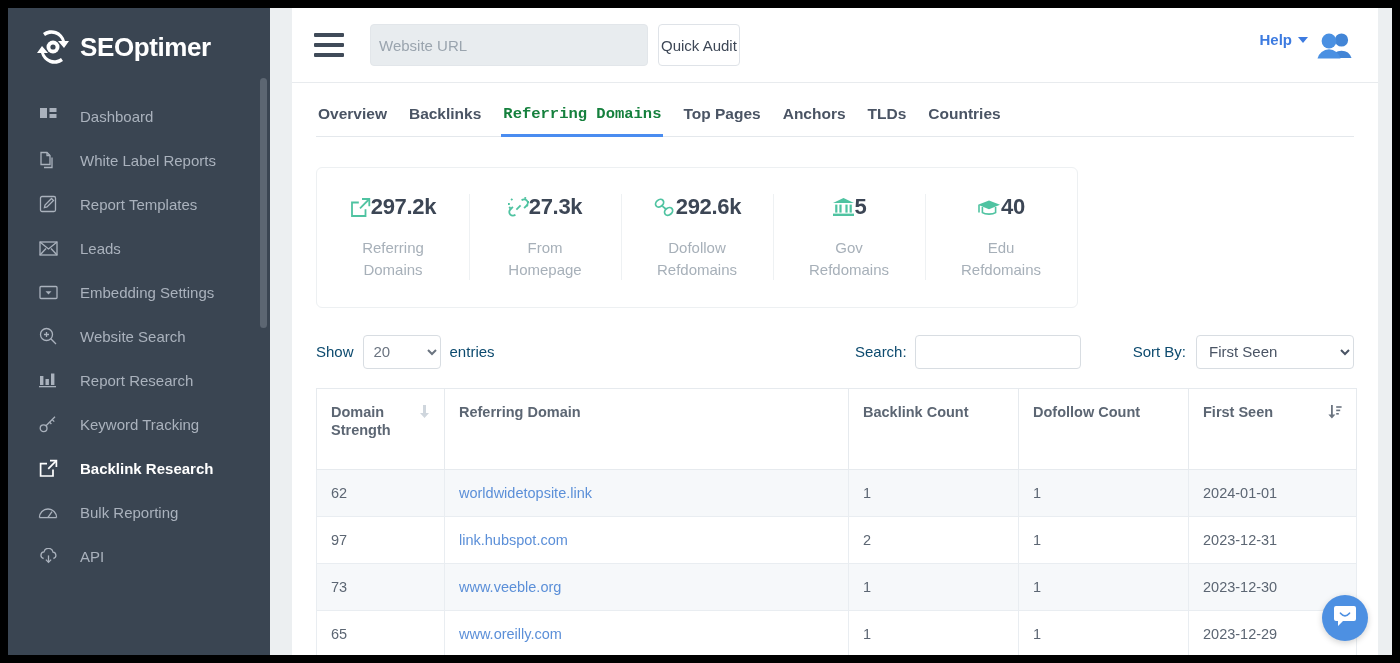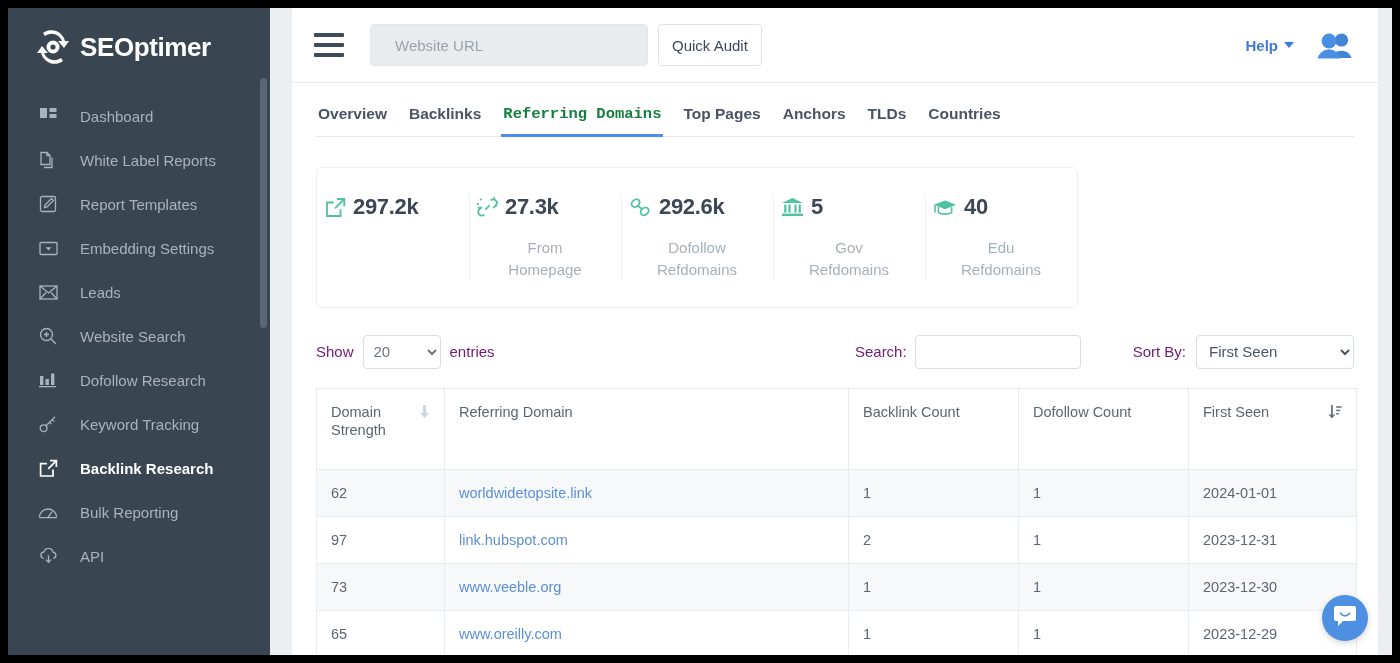--- a/index.html
+++ b/index.html
@@ -128,44 +128,44 @@
   }
   #hamburger span {
     display: block; height: 4px; width: 30px;
     background: #404b59; border-radius: 1px;
   }
   #url-input {
     width: 278px; height: 42px;
     background: #e8ecef;
     border: 1px solid #e2e6ea;
     border-radius: 4px;
-    padding: 0 24px;
+    padding: 0 8px;
     font-size: 15px;
     color: #4a5568;
     font-family: "Liberation Sans", sans-serif;
     outline: none;
   }
   #url-input::placeholder { color: #9aa4ae; }
   #quick-audit {
     margin-left: 10px;
     height: 42px;
-    padding: 0 13px;
+    padding: 0 2px;
     background: #ffffff;
     border: 1px solid #dfe3e8;
     border-radius: 4px;
     font-size: 15px;
     color: #3d4756;
     cursor: pointer;
     font-family: "Liberation Sans", sans-serif;
   }
   #topbar-right {
     margin-left: auto;
     display: flex;
-    align-items: center;
-    gap: 22px;
+    align-items: flex-start;
+    gap: 8px;
   }
   #help-link {
     color: #3d7be0;
     font-size: 15px;
     font-weight: bold;
     cursor: pointer;
     display: flex;
     align-items: center;
     gap: 6px;
   }
@@ -221,22 +221,22 @@
   .stat + .stat::before {
     content: "";
     position: absolute;
     left: 0; top: 4px;
     width: 1px; height: 86px;
     background: #eef1f3;
   }
   .stat-top {
     display: flex;
     align-items: center;
-    justify-content: flex-start;
-    gap: 7px;
+    justify-content: center;
+    gap: 0;
     height: 34px;
   }
   .stat-icon { display: flex; align-items: center; }
   .stat-value {
     font-size: 22px;
     font-weight: bold;
     color: #3c4655;
     letter-spacing: -0.3px;
   }
   .stat-label {
@@ -247,21 +247,21 @@
   }
 
   
   #table-controls {
     margin: 24px 24px 0 24px;
     display: flex;
     align-items: center;
     height: 40px;
     position: relative;
   }
-  .ctrl-label { font-size: 15px; color: #701a75; }
+  .ctrl-label { font-size: 15px; color: #0c4a6e; }
   #show-select {
     margin: 0 9px;
     width: 78px; height: 34px;
     border: 1px solid #d8dde2;
     border-radius: 4px;
     background: #ffffff;
     font-size: 15px;
     color: #6b7480;
     padding: 0 6px;
     font-family: "Liberation Sans", sans-serif;
@@ -302,21 +302,21 @@
   }
 
   
   #table-wrap {
     margin: 16px 24px 0 24px;
   }
   table { border-collapse: collapse; width: 100%; table-layout: fixed; }
   thead th {
     text-align: left;
     font-size: 14.5px;
-    font-weight: normal;
+    font-weight: bold;
     color: #5c6673;
     padding: 14px 14px 30px 14px;
     border: 1px solid #e6eaee;
     vertical-align: top;
     position: relative;
     cursor: pointer;
     margin-top: 20px;
   }
   th .th-inner { display: flex; align-items: flex-start; justify-content: space-between; gap: 6px; }
   th .th-text { line-height: 1.25; }
@@ -401,37 +401,37 @@
                 <rect x="1.5" y="1.5" width="15" height="15" rx="1.5"></rect>
                 <path d="M12.5 3.5 L14.5 5.5 L8 12 L5.4 12.6 L6 10 Z" fill="none"></path>
               </svg>
           </span>
           <span>Report Templates</span>
         </div>
 
         <div class="nav-item">
           <span class="nav-icon">
             <svg width="19" height="15" viewBox="0 0 19 15" fill="none" stroke="#aab2bd" stroke-width="1.3">
-                <rect x="1" y="1.5" width="17" height="12" rx="1"></rect>
-                <path d="M6.5 6.2 h6 l-3 3.2 z" fill="#aab2bd" stroke="none"></path>
-              </svg>
-          </span>
-          <span>Embedding Settings</span>
-        </div>
-
-        <div class="nav-item">
-          <span class="nav-icon">
-            <svg width="19" height="15" viewBox="0 0 19 15" fill="none" stroke="#aab2bd" stroke-width="1.3">
                 <rect x="1" y="1" width="17" height="13"></rect>
                 <path d="M1 1 L9.5 8 L18 1"></path>
                 <path d="M1 14 L7 7.5"></path>
                 <path d="M18 14 L12 7.5"></path>
               </svg>
           </span>
           <span>Leads</span>
+        </div>
+
+        <div class="nav-item">
+          <span class="nav-icon">
+            <svg width="19" height="15" viewBox="0 0 19 15" fill="none" stroke="#aab2bd" stroke-width="1.3">
+                <rect x="1" y="1.5" width="17" height="12" rx="1"></rect>
+                <path d="M6.5 6.2 h6 l-3 3.2 z" fill="#aab2bd" stroke="none"></path>
+              </svg>
+          </span>
+          <span>Embedding Settings</span>
         </div>
 
         <div class="nav-item">
           <span class="nav-icon">
             <svg width="18" height="18" viewBox="0 0 18 18" fill="none" stroke="#aab2bd" stroke-width="1.3">
                 <circle cx="7.5" cy="7.5" r="6"></circle>
                 <path d="M11.8 11.8 L17 17"></path>
                 <path d="M7.5 5 v5 M5 7.5 h5"></path>
               </svg>
           </span>
@@ -440,21 +440,21 @@
 
         <div class="nav-item">
           <span class="nav-icon">
             <svg width="18" height="16" viewBox="0 0 18 16">
                 <rect x="1" y="4" width="3.4" height="9" fill="#aab2bd"></rect>
                 <rect x="6.5" y="7" width="3.4" height="6" fill="#aab2bd"></rect>
                 <rect x="12" y="1.5" width="3.4" height="11.5" fill="#aab2bd"></rect>
                 <rect x="0" y="14" width="17" height="1.3" fill="#aab2bd"></rect>
               </svg>
           </span>
-          <span>Dofollow Research</span>
+          <span>Report Research</span>
         </div>
 
         <div class="nav-item">
           <span class="nav-icon">
             <svg width="18" height="18" viewBox="0 0 18 18" fill="none" stroke="#aab2bd" stroke-width="1.3">
                 <circle cx="4.6" cy="13.2" r="3.4"></circle>
                 <path d="M7 10.8 L16 1.8"></path>
                 <path d="M13.2 4.6 L15.2 6.6"></path>
                 <path d="M10.6 7.2 L12.4 9"></path>
               </svg>
@@ -544,20 +544,21 @@
             <div class="stat-top">
               <span class="stat-icon">
                 <svg width="21" height="21" viewBox="0 0 21 21" fill="none" stroke="#4fc3a1" stroke-width="1.8">
                     <path d="M12 2 H19.3 V9.3"></path>
                     <path d="M19.3 2 L10 11.3"></path>
                     <path d="M15.5 12.2 V19 H2 V5.5 H8.8"></path>
                   </svg>
               </span>
               <span class="stat-value">297.2k</span>
             </div>
+            <div class="stat-label">Referring<br>Domains</div>
           </div>
 
           <div class="stat">
             <div class="stat-top">
               <span class="stat-icon">
                 <svg width="21" height="21" viewBox="0 0 21 21" fill="none" stroke="#4fc3a1" stroke-width="1.8">
                   <path d="M13.6 3.4 a3.6 3.6 0 0 1 5.1 5.1 l-2.6 2.6"></path>
                   <path d="M7.4 17.6 a3.6 3.6 0 0 1 -5.1 -5.1 l2.6 -2.6"></path>
                   <path d="M8.4 12.6 L12.6 8.4"></path>
                   <path d="M16.6 1.6 L17.9 0.3 M19.2 5 L21 5 M18.5 7.9 L19.9 9.2"></path>

